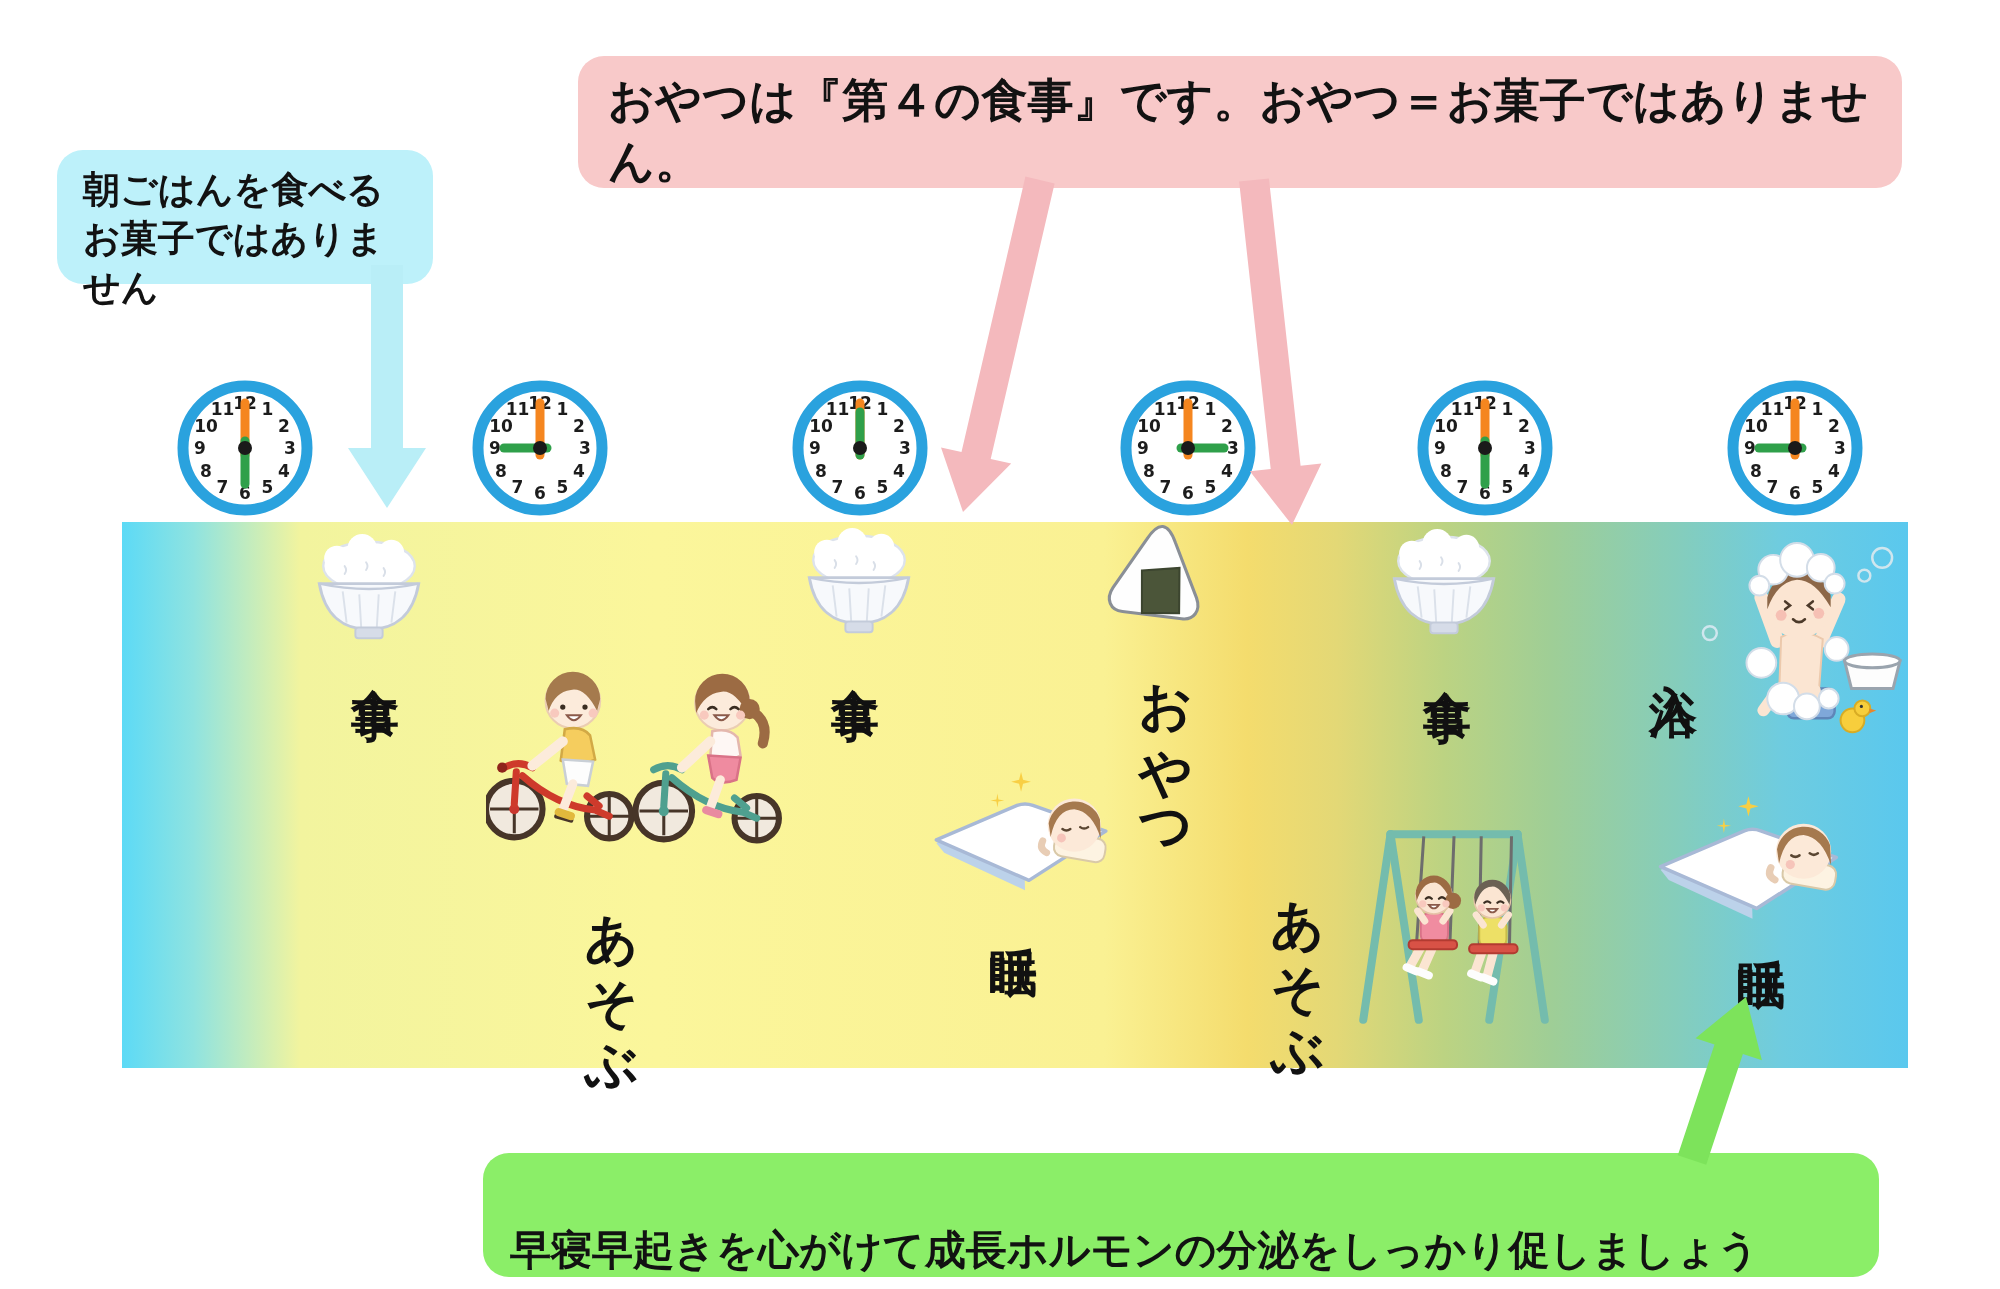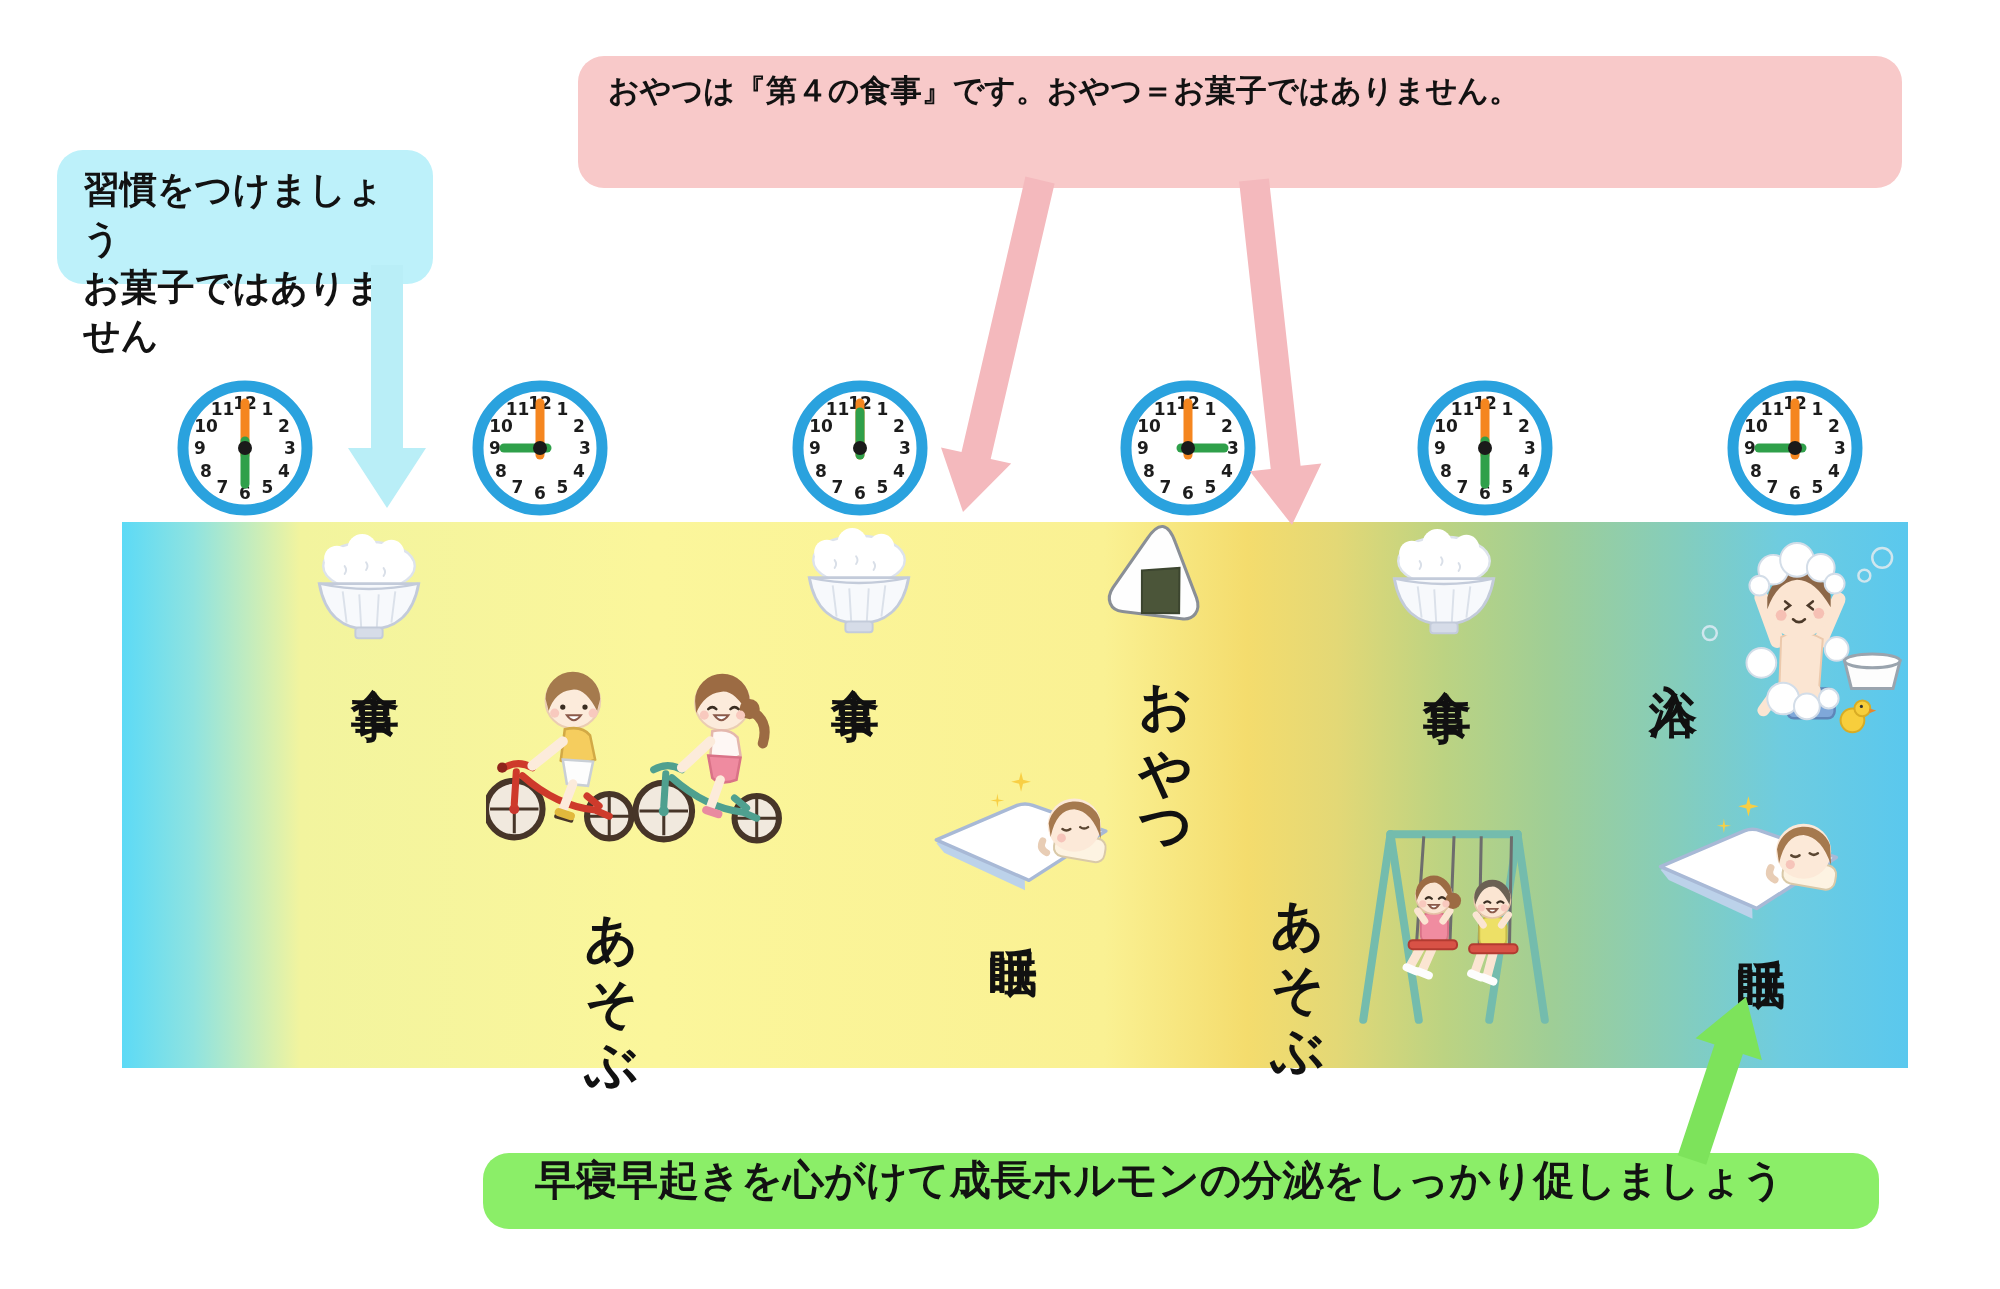--- a/index.html
+++ b/index.html
@@ -5,23 +5,23 @@
   html,body{margin:0;padding:0;background:#ffffff;}
   #stage{
     position:relative; width:2000px; height:1289px; overflow:hidden;
     font-family:"DejaVu Sans","Liberation Sans",sans-serif; background:#ffffff;
   }
   .callout{
     position:absolute; border-radius:26px; color:#121212; font-weight:bold;
     box-sizing:border-box; line-height:1.32;
   }
   #callout-breakfast{ left:57px; top:150px; width:376px; height:134px; padding:16px 26px; font-size:37px;}
-  #callout-snack{ left:578px; top:56px; width:1324px; height:132px; padding:14px 30px; font-size:31px;}
-  #callout-sleep{ left:483px; top:1153px; width:1396px; height:76px; padding:0 52px; font-size:41px;
-                  display:flex; align-items:flex-start;}
+  #callout-snack{ left:578px; top:56px; width:1324px; height:132px; padding:14px 30px; font-size:46px;}
+  #callout-sleep{ left:483px; top:1153px; width:1396px; height:124px; padding:0 27px; font-size:41px;
+                  display:flex; align-items:flex-end;}
   .band{
     position:absolute; left:122px; top:522px; width:1786px; height:546px;
     background:linear-gradient(90deg,
       #5cdaf6 0%, #8fe3e0 4%, #f2f49e 10%, #fbf69b 30%, #faf193 55%,
       #f4dc6d 63%, #e3d876 68%, #bcd382 74%, #9fce96 80%, #85cdbb 87%,
       #6ecce0 93%, #5ac8ee 100%);
   }
   .clock{ position:absolute; top:378px; width:140px; height:140px;}
   .clock svg{ width:100%; height:100%; display:block;}
   .v-label{
@@ -197,21 +197,21 @@
       <ellipse cx="186" cy="120" rx="28" ry="7" fill="#ffffff" stroke="#9aa4ae" stroke-width="3"></ellipse>
       <circle cx="166" cy="180" r="12" fill="#f7ce3c" stroke="#d8ac24" stroke-width="2"></circle>
       <circle cx="176" cy="168" r="8" fill="#f7ce3c" stroke="#d8ac24" stroke-width="2"></circle>
       <path d="M183,168 l7,2 l-7,3 Z" fill="#e8862c"></path>
       <circle cx="175" cy="166" r="1.6" fill="#333"></circle>
     </symbol>
   </defs>
     </svg>
 
   <div class="callout" id="callout-breakfast" style="background: rgb(189, 241, 250);">
-    <div>習慣をつけましょう</div>
+    <div>朝ごはんを食べる</div>
     <div>お菓子ではありません</div>
   </div>
 
   <div class="callout" id="callout-snack" style="background: rgb(248, 201, 201);">
     <div>おやつは『第４の食事』です。おやつ＝お菓子ではありません。</div>
   </div>
 
   <div class="callout" id="callout-sleep" style="background: rgb(139, 238, 104);">
     <div>早寝早起きを心がけて成長ホルモンの分泌をしっかり促しましょう</div>
   </div>

